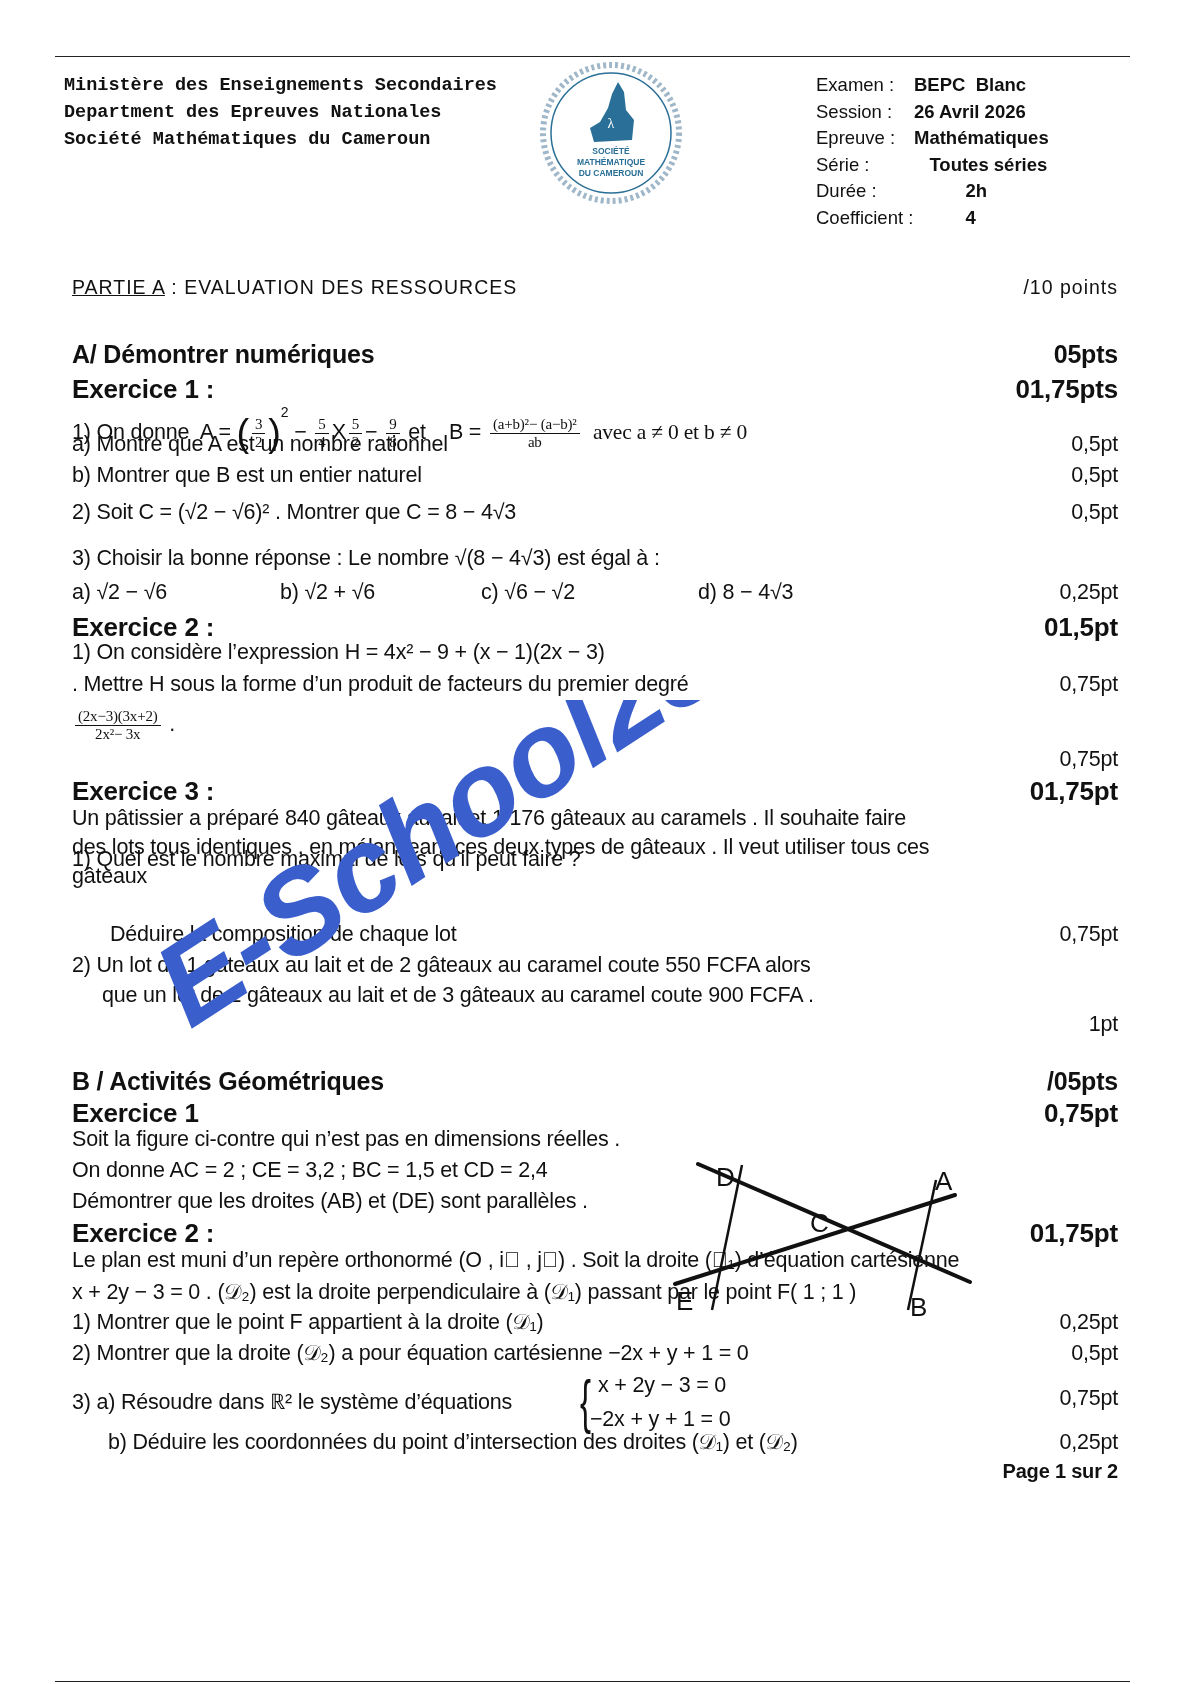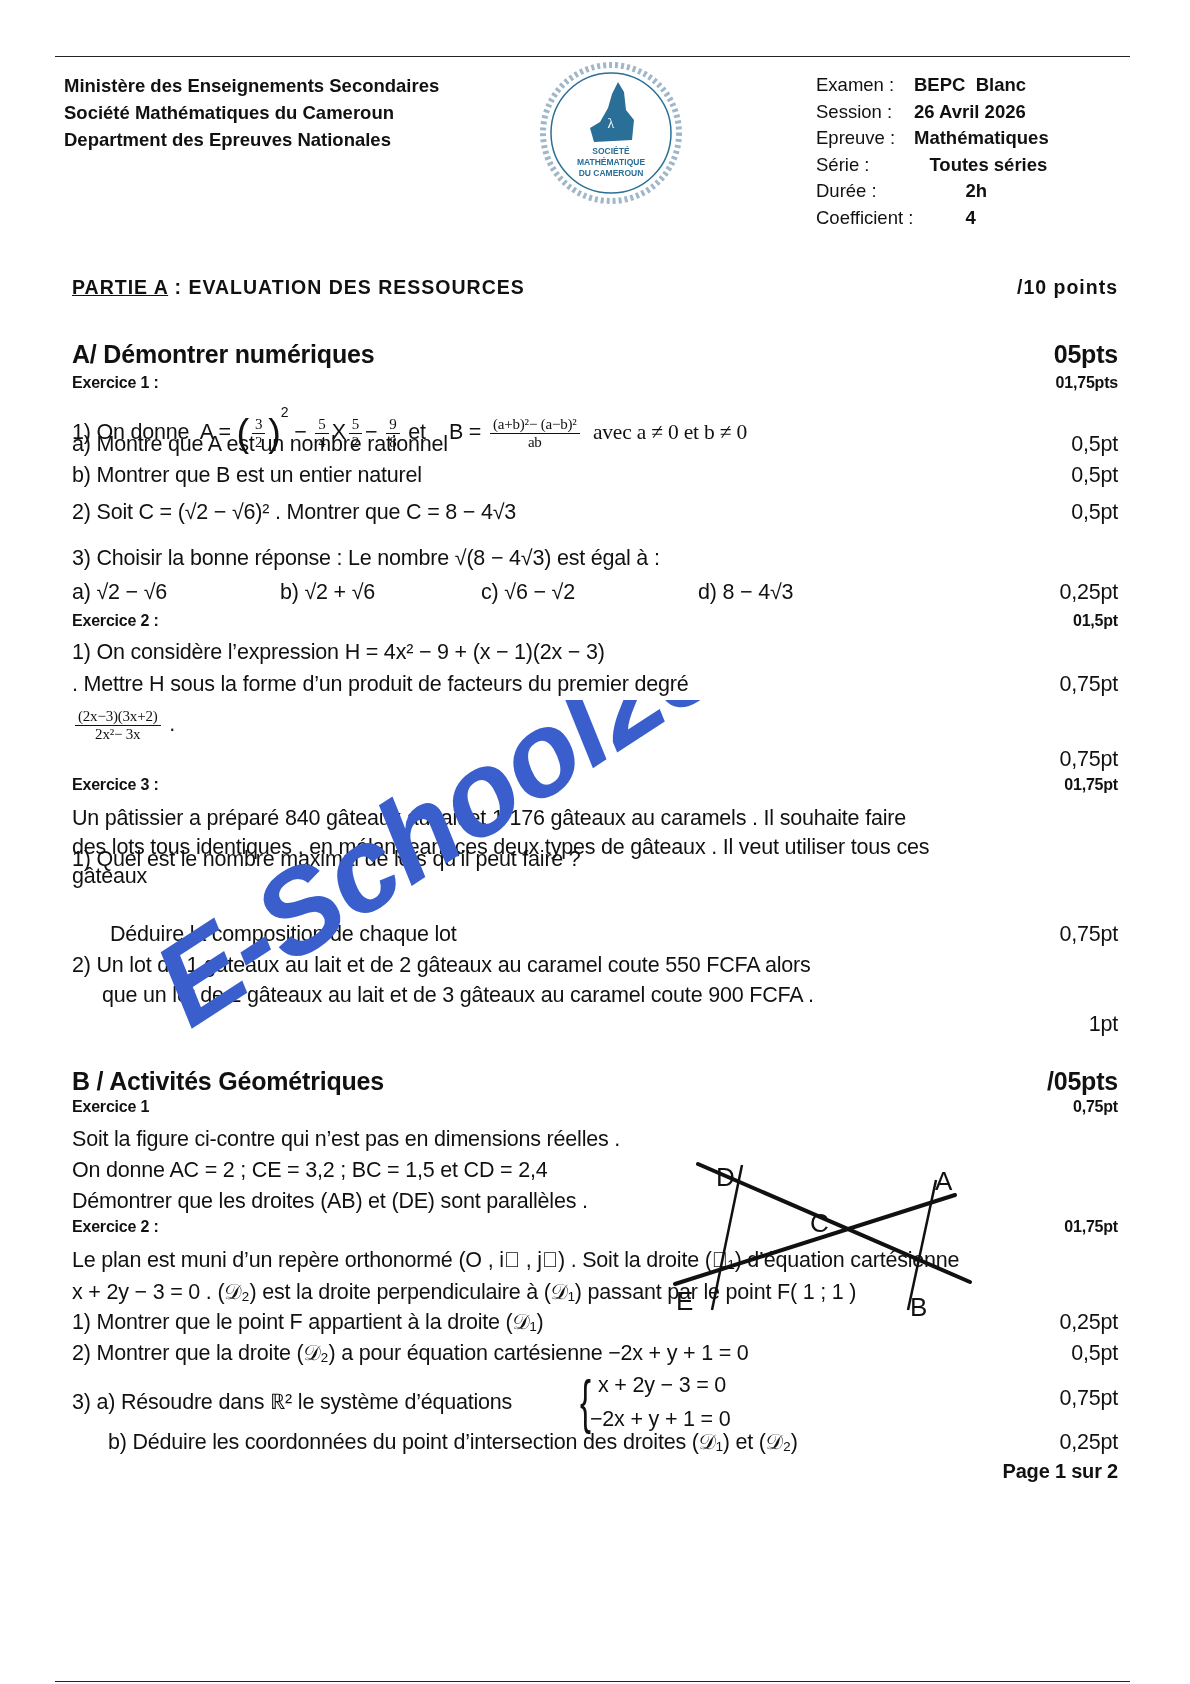--- a/index.html
+++ b/index.html
@@ -2,55 +2,55 @@
 <html><head>
 <meta charset="utf-8">
 <style>
   html, body { margin: 0; padding: 0; background: #ffffff; }
   body { width: 1190px; height: 1684px; position: relative; overflow: hidden;
          font-family: "Liberation Sans", sans-serif; color: #111; }
   .rule { position: absolute; left: 55px; width: 1075px; height: 1px; background: #222; }
   .rule.top { top: 56px; }
   .rule.bottom { top: 1681px; }
 
-  .hdr-left { position: absolute; left: 64px; top: 72px; font-weight: bold; font-size: 18.5px; line-height: 27px; }
+  .hdr-left { position: absolute; left: 64px; top: 72px; font-weight: bold; font-size: 18.5px; line-height: 27px; font-family: Liberation Mono, monospace; }
   .logo { position: absolute; left: 540px; top: 62px; width: 142px; height: 142px; }
   .hdr-right { position: absolute; left: 816px; top: 72px; font-size: 18.5px; line-height: 26.5px; }
   .hdr-right .row { display: flex; }
   .hdr-right .k { width: 98px; }
   .hdr-right .v { font-weight: bold; }
 
   .line { position: absolute; left: 72px; right: 72px; font-size: 21.5px; white-space: nowrap; letter-spacing: -0.2px; }
   .line .pts { position: absolute; right: 0; top: 0; }
   .bold { font-weight: bold; }
-  .partA { top: 276px; font-weight: bold; font-size: 19.5px; letter-spacing: 1px; }
+  .partA { top: 276px; font-weight: normal; font-size: 19.5px; letter-spacing: 1px; }
   .partA u { text-decoration: underline; }
   .sec { font-weight: bold; font-size: 25px; }
-  .ex { font-weight: bold; font-size: 16px; }
+  .ex { font-weight: bold; font-size: 26px; }
   .serif-i { font-family: "Liberation Serif", serif; }
   .frac { display: inline-block; vertical-align: middle; text-align: center; font-family: "Liberation Serif", serif; font-size: 15px; line-height: 17px; margin: 0 3px; }
   .frac .n { display: block; border-bottom: 1.5px solid #111; padding: 0 3px; }
   .frac .d { display: block; padding: 0 3px; }
   .big { font-size: 38px; font-weight: 200; vertical-align: middle; line-height: 20px; }
   sup { font-size: 14px; }
   .brace-sys { display: inline-block; vertical-align: middle; position: relative; padding-left: 18px; line-height: 34px; }
   .brace-sys .brace { position: absolute; left: 0; top: 0; font-size: 60px; line-height: 68px; font-weight: 100; transform: scaleX(0.55); transform-origin: left; }
 
   .watermark { position: absolute; left: 170px; top: 690px; width: 900px; height: 450px; pointer-events: none; }
   .figure { position: absolute; left: 690px; top: 1160px; width: 330px; height: 160px; }
 </style>
 </head>
 <body>
 
 <div class="rule top"></div>
 
 <div class="hdr-left">
   <div>Ministère des Enseignements Secondaires</div>
+  <div>Department des Epreuves Nationales</div>
   <div>Société Mathématiques du Cameroun</div>
-  <div>Department des Epreuves Nationales</div>
 </div>
 
 <div class="logo">
   <svg width="142" height="142" viewBox="0 0 142 142">
     <circle cx="71" cy="71" r="68" fill="none" stroke="#9fb7c8" stroke-width="6" stroke-dasharray="3 3"></circle>
     <circle cx="71" cy="71" r="60" fill="none" stroke="#2a6f97" stroke-width="1.5"></circle>
     <path d="M78 20 L84 30 L86 48 L94 58 L92 78 L54 80 L50 66 L60 60 L68 46 L72 32 Z" fill="#2a6f97"></path>
     <text x="71" y="66" text-anchor="middle" font-family="Liberation Serif, serif" font-size="14" fill="#fff">λ</text>
     <text x="71" y="92" text-anchor="middle" font-family="Liberation Sans, sans-serif" font-weight="bold" font-size="8.5" fill="#2a6f97">SOCIÉTÉ</text>
     <text x="71" y="103" text-anchor="middle" font-family="Liberation Sans, sans-serif" font-weight="bold" font-size="8.5" fill="#2a6f97">MATHÉMATIQUE</text>

